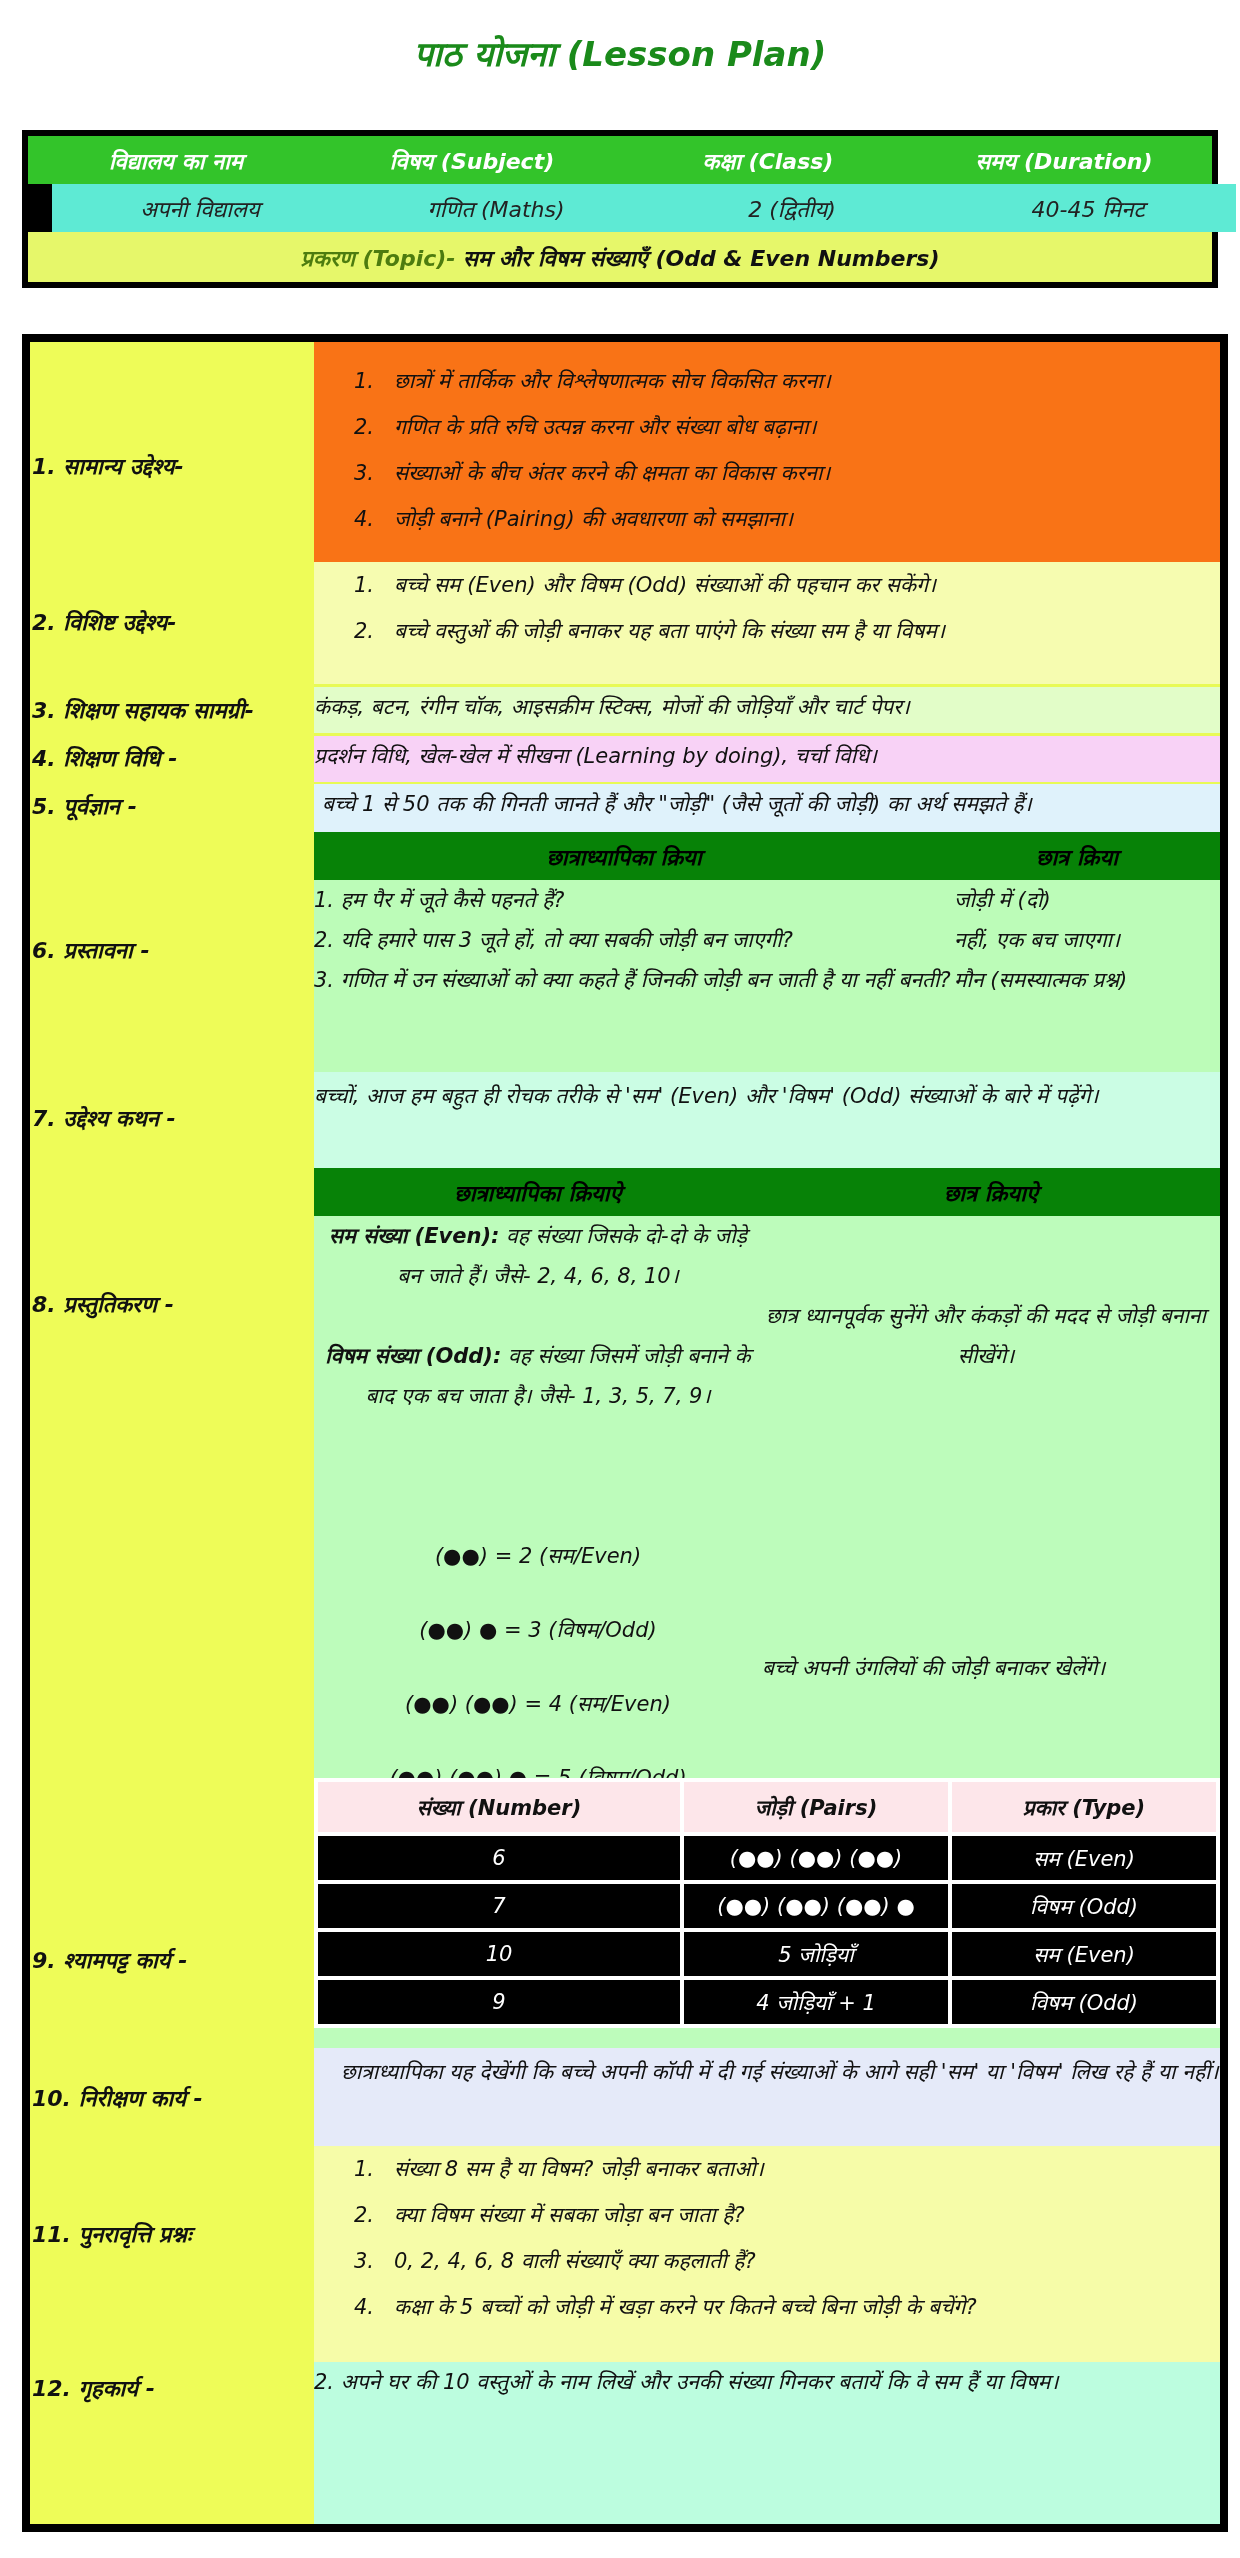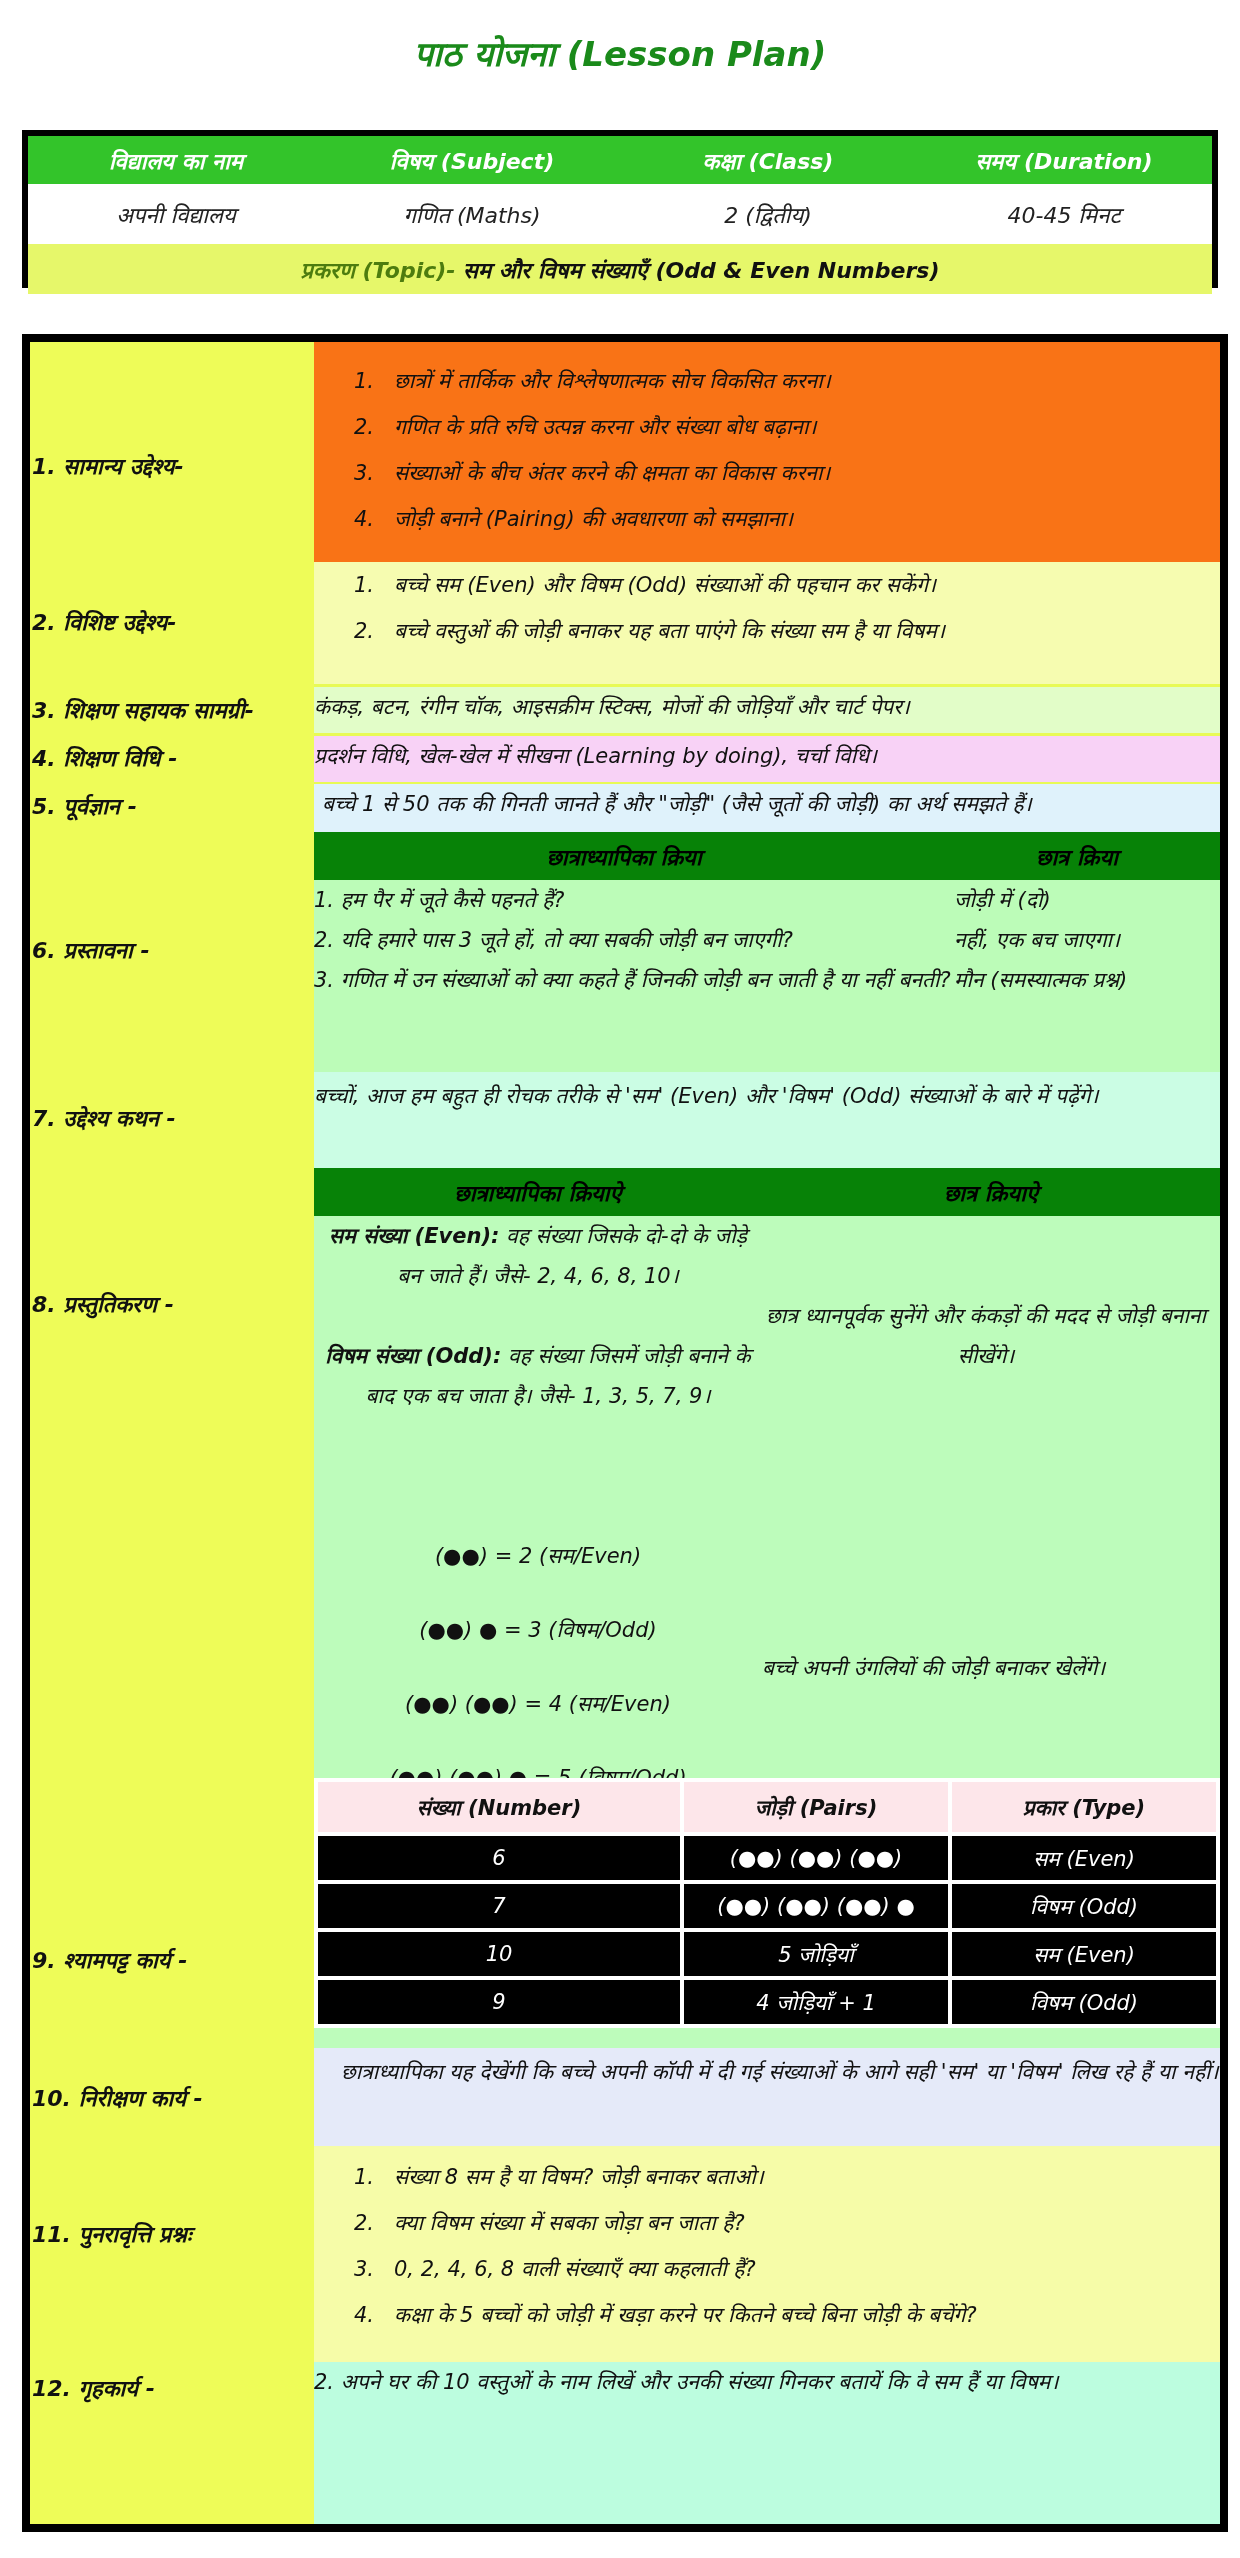--- a/index.html
+++ b/index.html
@@ -6,21 +6,21 @@
   body { width:1240px; height:2558px; position:relative; overflow:hidden;
          font-family:"DejaVu Sans", sans-serif; color:#111; }
   .title { position:absolute; top:30px; left:0; width:1240px; text-align:center;
            font-size:34px; font-weight:bold; color:#1a8a1a; font-style:italic; }
 
   
   .info { position:absolute; left:22px; top:130px; width:1196px; height:158px;
           border:6px solid #000; box-sizing:border-box; background:#000; }
   .info .row { display:flex; width:100%; }
   .info .hdr { background:#33c42a; height:48px; }
-  .info .val { background:#ffffff; height:60px; }
+  .info .val { background:#5eead4; height:48px;margin-left:24px; }
   .info .topic { background:#e6f76a; height:50px; justify-content:center; align-items:center; }
   .info .cell { flex:1; display:flex; align-items:center; justify-content:center;
                 font-size:22px; font-style:italic; }
   .info .hdr .cell { color:#fff; font-weight:bold; }
   .info .val .cell { color:#222; }
   .topic-text { font-size:22px; font-style:italic; font-weight:bold; }
   .topic-label { color:#4d7c0f; }
   .topic-body { color:#111; }
 
   
@@ -208,21 +208,21 @@
           <td class="w2">4 जोड़ियाँ + 1</td>
           <td>विषम (Odd)</td>
         </tr>
       </tbody>
     </table>
   </div>
 
   <div class="sec s10 txt" style="padding-top:4px"><span>छात्राध्यापिका यह देखेंगी कि बच्चे अपनी कॉपी में दी गई संख्याओं के आगे सही 'सम' या 'विषम' लिख रहे हैं या नहीं।</span></div>
 
   <div class="sec s11">
-    <ol class="items" style="padding-top:8px">
+    <ol class="items" style="padding-top:0">
       <li><span class="num">1.</span><span>संख्या 8 सम है या विषम? जोड़ी बनाकर बताओ।</span></li>
       <li><span class="num">2.</span><span>क्या विषम संख्या में सबका जोड़ा बन जाता है?</span></li>
       <li><span class="num">3.</span><span>0, 2, 4, 6, 8 वाली संख्याएँ क्या कहलाती हैं?</span></li>
       <li><span class="num">4.</span><span>कक्षा के 5 बच्चों को जोड़ी में खड़ा करने पर कितने बच्चे बिना जोड़ी के बचेंगे?</span></li>
     </ol>
   </div>
 
   <div class="sec s12 txt">
     <div>2. अपने घर की 10 वस्तुओं के नाम लिखें और उनकी संख्या गिनकर बतायें कि वे सम हैं या विषम।</div>
   </div>

